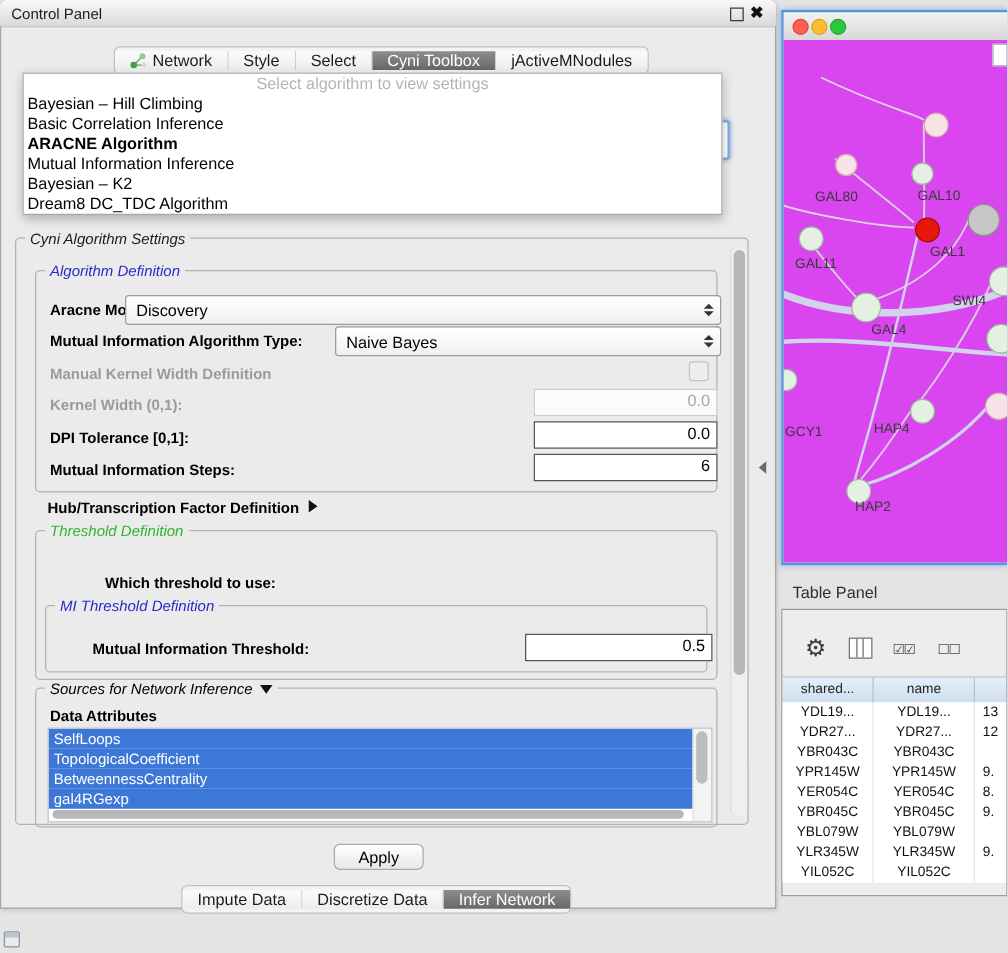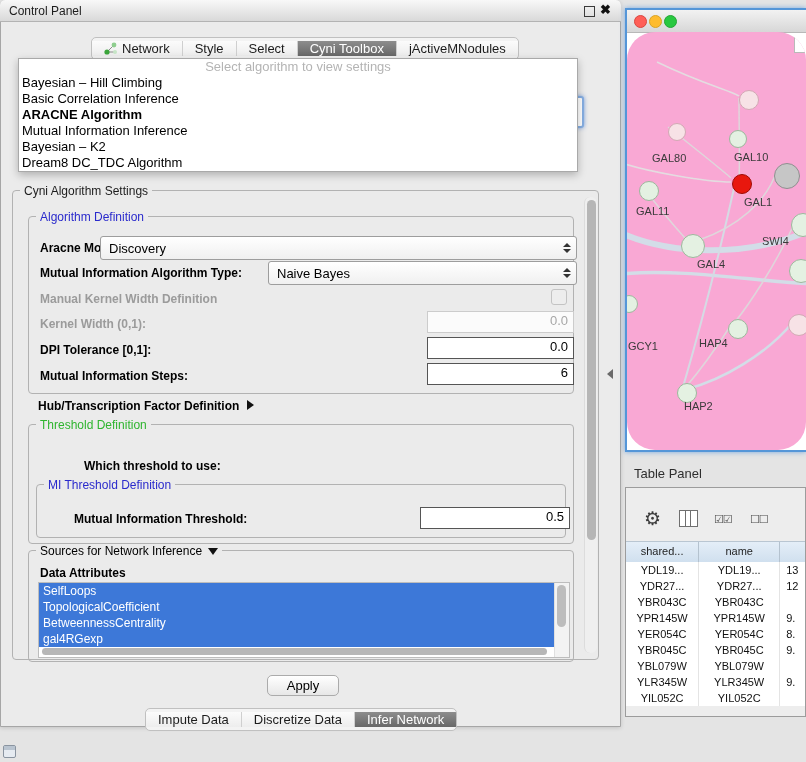--- a/index.html
+++ b/index.html
@@ -21,21 +21,21 @@
 
   
   .popup{left:18px;top:58px;width:560px;height:114px;background:#fff;border:1px solid #a9a9a9;box-shadow:0 3px 8px rgba(0,0,0,.25);z-index:50;font-size:13px;}
   .popup .ph{display:block;height:16px;line-height:16px;text-align:center;color:#b4b4b4;}
   .popup .item{display:block;height:16px;line-height:16px;padding-left:3px;color:#000;}
   .popup .item.sel{font-weight:bold;}
   .focus-frag{left:562px;top:96px;width:22px;height:32px;background:#fff;border:2px solid #85aee2;border-radius:3px;box-shadow:0 0 4px rgba(90,140,220,.8);z-index:10;}
 
   
   .group{border:1px solid #b2b2b2;border-radius:4px;background:transparent;}
-  .group-title{position:absolute;font-size:12px;background:#ebebeb;padding:0 4px;white-space:nowrap;}
+  .group-title{position:absolute;font-size:12px;background:#ebebeb;padding:0 4px;white-space:nowrap;font-style:italic;}
   .t-blue{color:var(--title-blue);}
   .t-green{color:var(--title-green);}
 
   .lbl{position:absolute;font-size:12px;font-weight:bold;color:#000;white-space:nowrap;}
   .lbl.disabled{color:#9b9b9b;}
 
   .combo{position:absolute;height:22px;border:1px solid #9d9d9d;border-radius:3px;background:linear-gradient(#ffffff,#f0f0f0);display:flex;align-items:center;font-size:13px;color:#000;padding-left:8px;}
   .combo .arrows{margin-left:auto;margin-right:5px;display:flex;flex-direction:column;gap:2px;align-items:center;}
   .arr-up{width:0;height:0;border-left:4px solid transparent;border-right:4px solid transparent;border-bottom:4px solid #333;}
   .arr-dn{width:0;height:0;border-left:4px solid transparent;border-right:4px solid transparent;border-top:4px solid #333;}
@@ -56,21 +56,21 @@
 
   .v-scroll{left:584px;top:197px;width:13px;height:456px;background:#efefef;border-left:1px solid #dcdcdc;border-radius:6px;}
   .v-thumb{position:absolute;left:2px;top:3px;width:9px;height:340px;background:#b6b6b6;border-radius:5px;}
 
   .apply-btn{left:267px;top:675px;width:72px;height:21px;border:1px solid #ababab;border-radius:5px;background:linear-gradient(#ffffff,#e7e7e7);font-size:13px;color:#000;text-align:center;line-height:19px;}
 
   
   .network-window{left:625px;top:8px;width:181px;height:444px;border:2px solid var(--focus-blue);border-right:none;box-shadow:0 0 5px rgba(70,140,220,.7);background:#fff;}
   .net-titlebar{position:absolute;left:0;top:0;width:100%;height:22px;background:linear-gradient(#f2f2f2,#d7d7d7);border-bottom:1px solid #b8b8b8;}
   .light{position:absolute;top:5px;width:11px;height:11px;border-radius:50%;}
-  .net-content{position:absolute;left:0;top:22px;width:179px;height:418px;background:#f9a8d4;overflow:hidden;border-radius:28px;}
+  .net-content{position:absolute;left:0;top:22px;width:179px;height:418px;background:#d946ef;overflow:hidden;}
   .node{position:absolute;border-radius:50%;z-index:2;}
   .n-green{background:var(--node-green);border:1px solid #9cb89c;}
   .n-pink{background:var(--node-pink);border:1px solid #d2a8b4;}
   .n-red{background:var(--node-red);border:1px solid #9e0b06;}
   .n-gray{background:var(--node-gray);border:1px solid #8f8f8f;}
   .nlabel{position:absolute;font-size:11px;color:#3a3a3a;z-index:3;white-space:nowrap;}
   .mini-box{position:absolute;left:167px;top:3px;width:10px;height:16px;background:#fff;border:1px solid #b9b9b9;z-index:4;}
 
   
   .tp-title{left:634px;top:466px;font-size:13px;color:#2e2e2e;}

